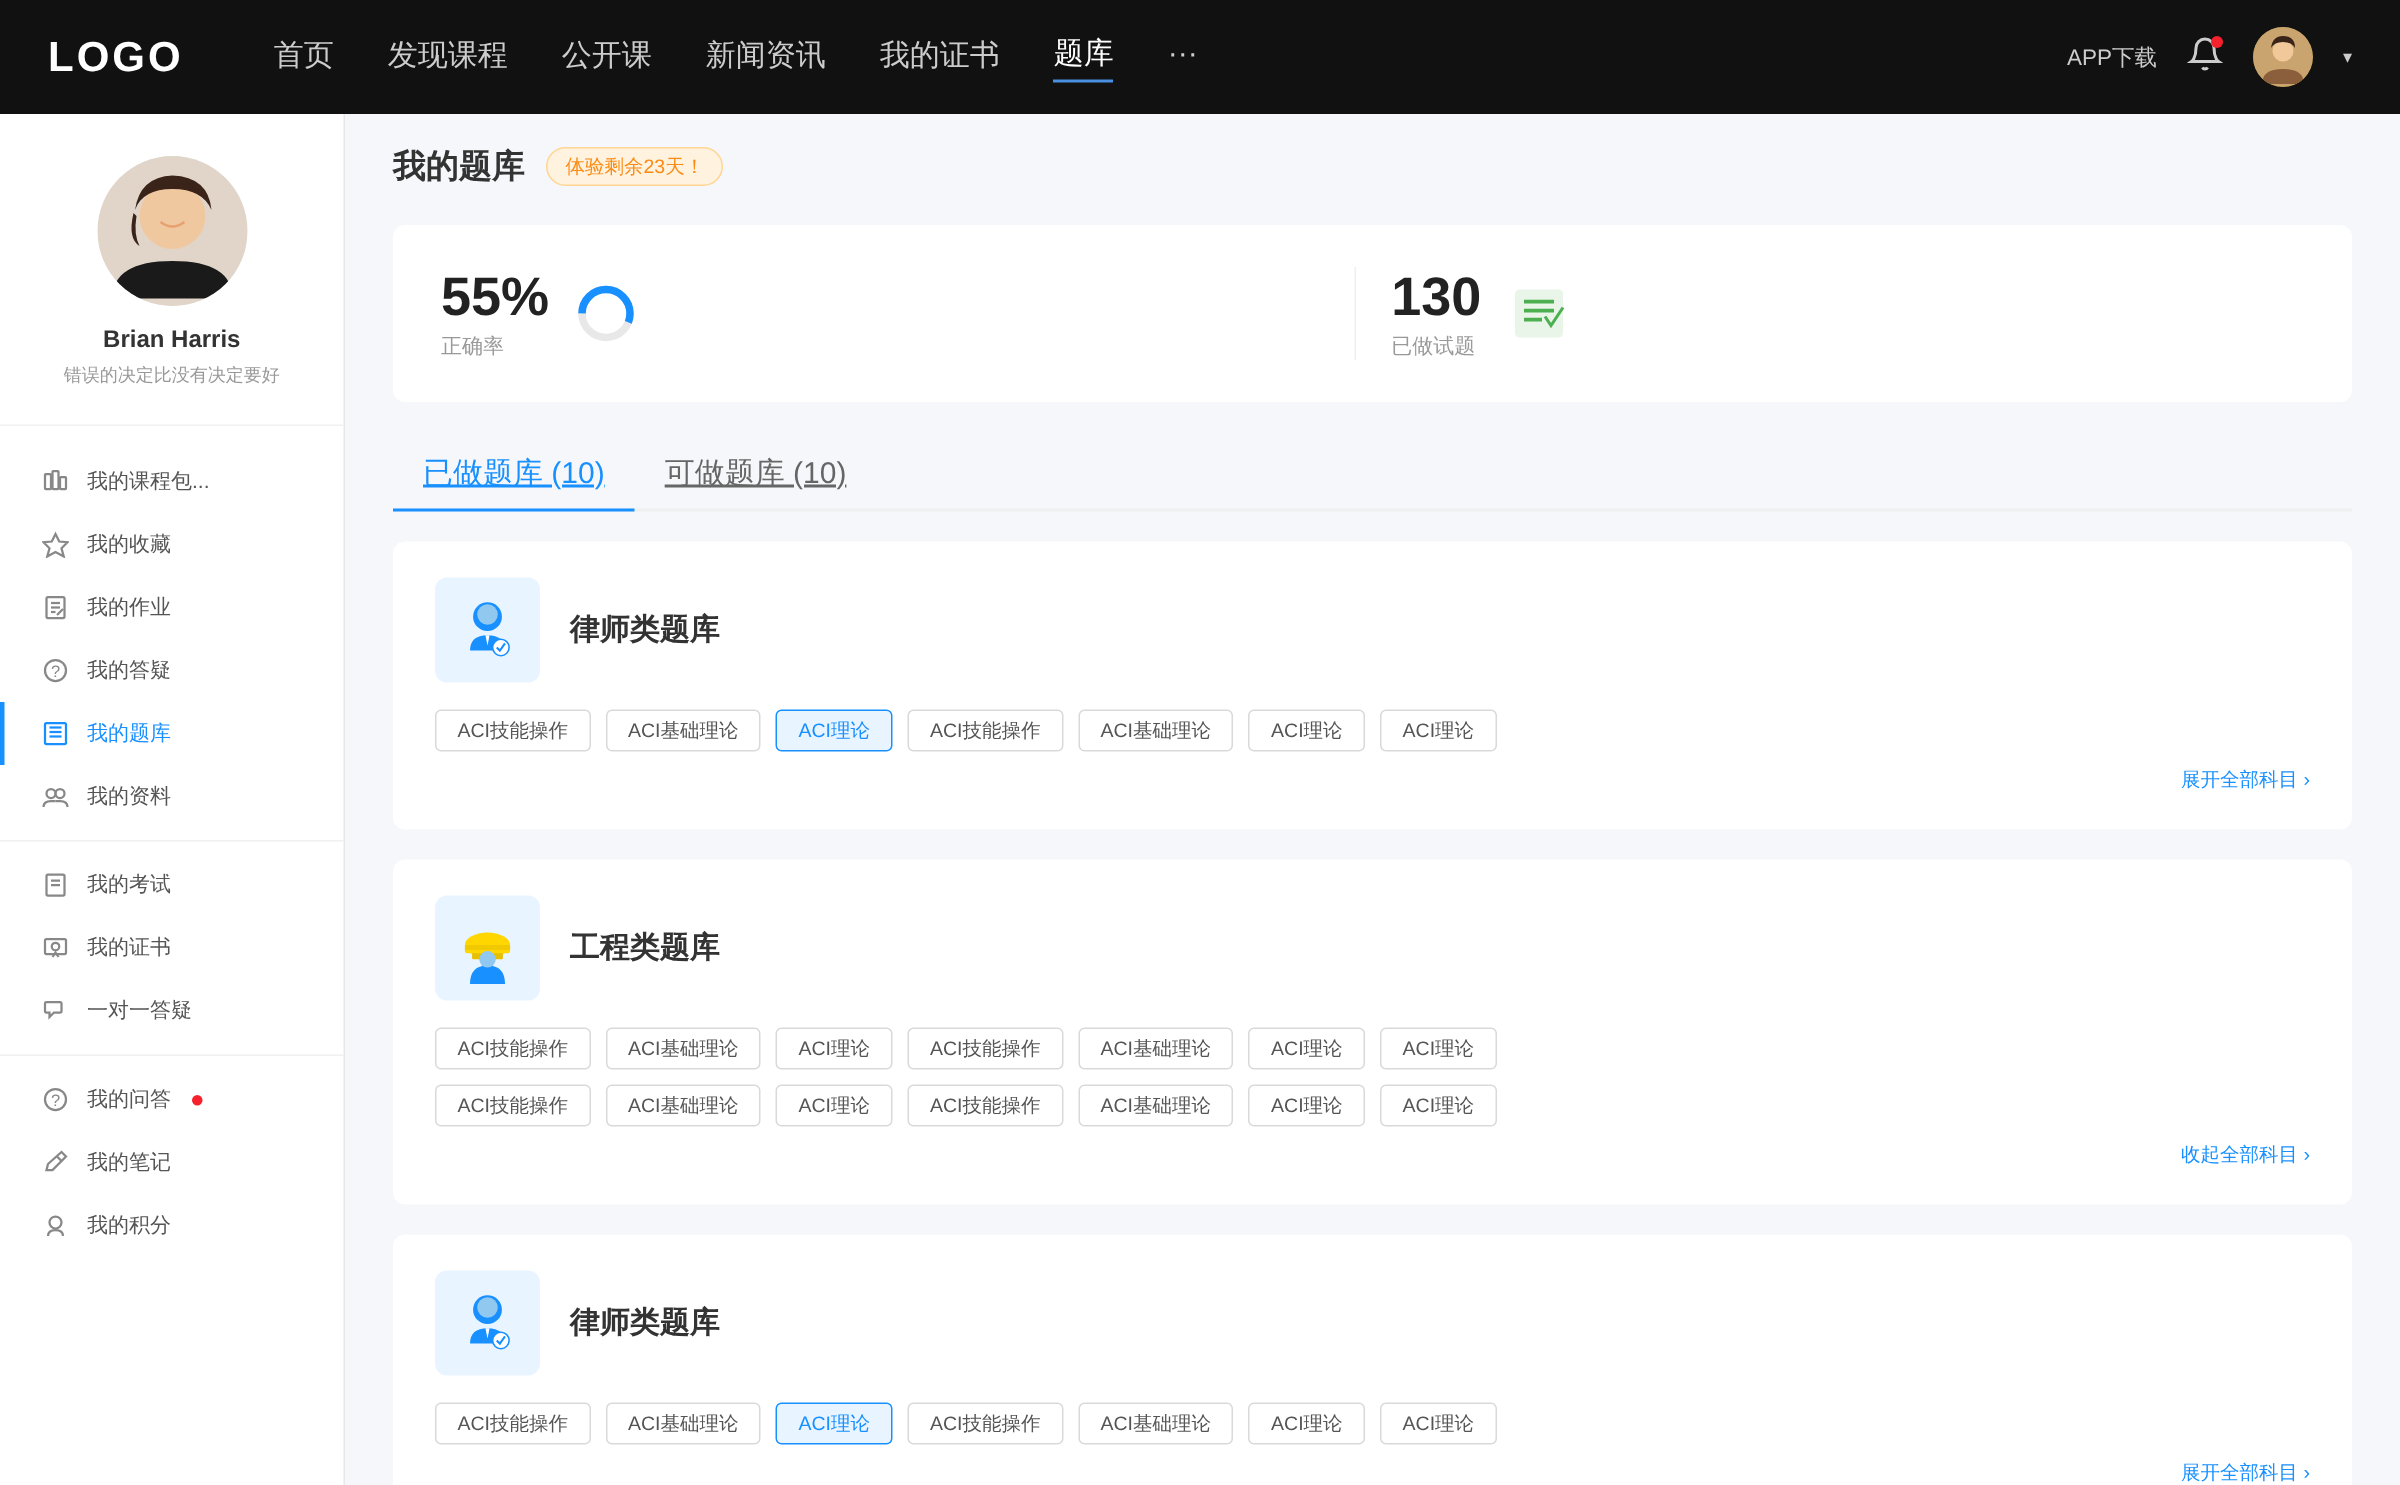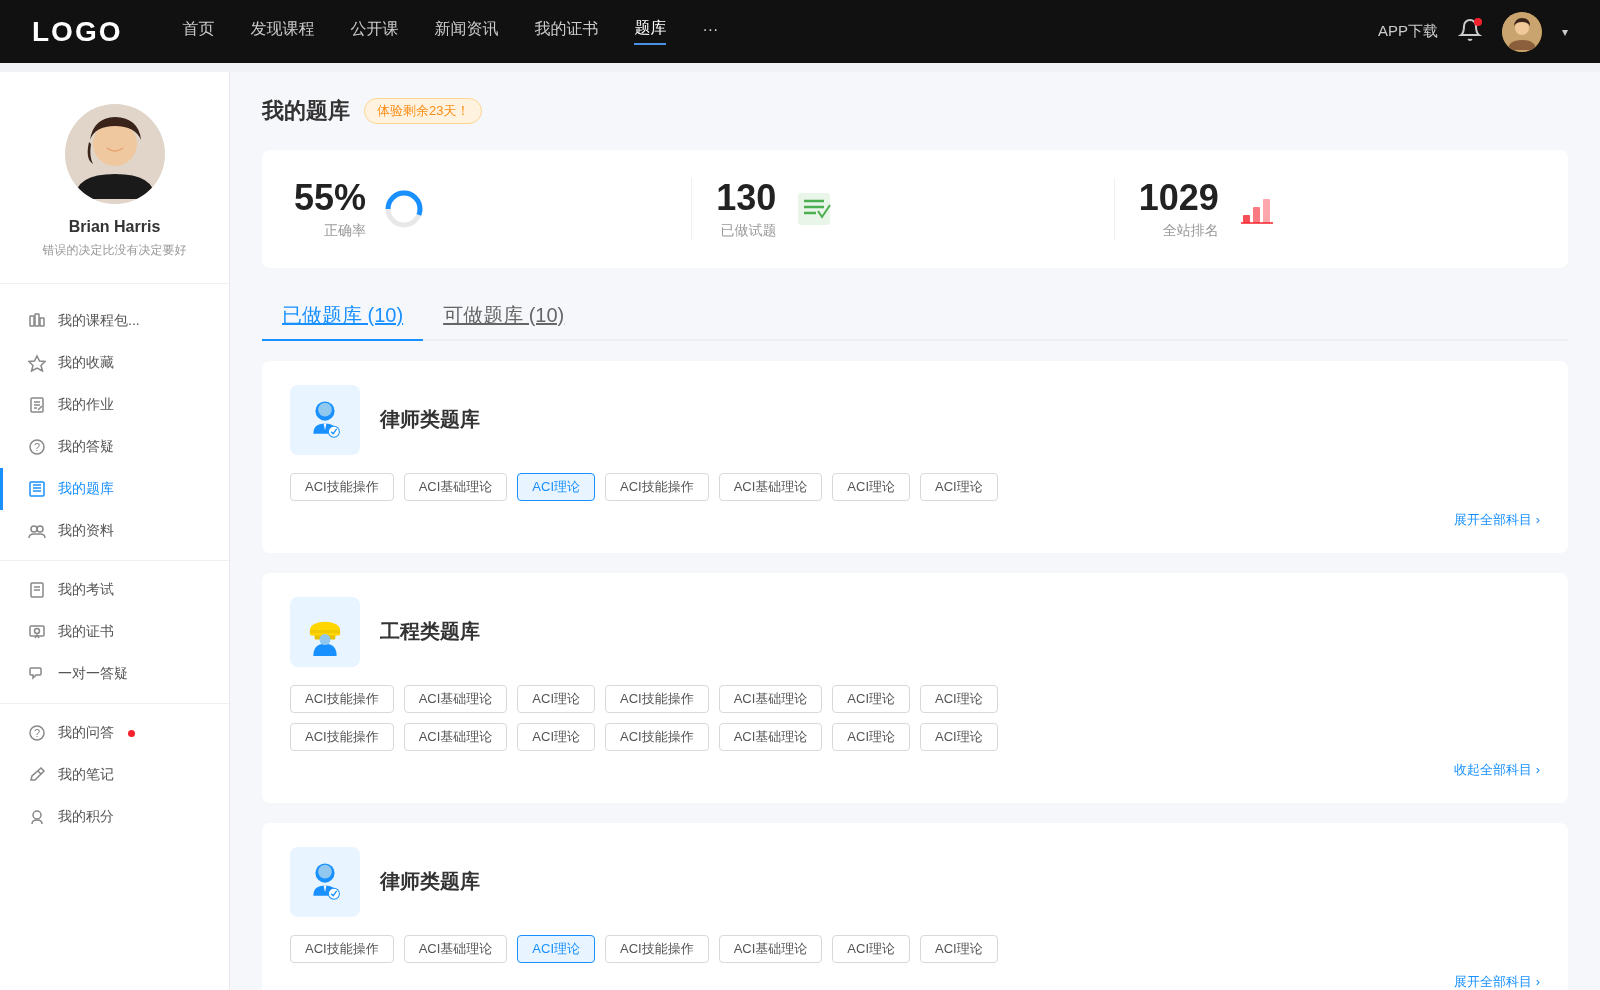--- a/index.html
+++ b/index.html
@@ -1,21 +1,21 @@
 <!DOCTYPE html>
 <html><head>
   <meta charset="utf-8">
   <style>
     * { box-sizing: border-box; margin: 0; padding: 0; }
     body { font-family: -apple-system, BlinkMacSystemFont, 'PingFang SC', 'Microsoft YaHei', sans-serif; background: #f0f2f5; min-height: 990px; }
 
     
     .navbar {
       background: #111;
-      height: 63px;
+      height: 76px;
       display: flex;
       align-items: center;
       padding: 0 32px;
       position: fixed;
       top: 0; left: 0; right: 0;
       z-index: 100;
     }
     .nav-logo {
       color: #fff;
       font-size: 28px;
@@ -25,21 +25,21 @@
       min-width: 80px;
     }
     .nav-links {
       display: flex;
       align-items: center;
       gap: 36px;
       flex: 1;
     }
     .nav-link {
       color: #ccc;
-      font-size: 16px;
+      font-size: 20px;
       cursor: pointer;
       text-decoration: none;
       padding-bottom: 4px;
     }
     .nav-link.active {
       color: #fff;
       border-bottom: 2px solid #4a90e2;
     }
     .nav-right {
       display: flex;
@@ -209,21 +209,20 @@
     }
 
     
     .stats-card {
       background: #fff;
       border-radius: 8px;
       padding: 28px 32px;
       display: flex;
       gap: 0;
       margin-bottom: 24px;
-      text-align: right;
     }
     .stat-item {
       flex: 1;
       display: flex;
       align-items: center;
       gap: 16px;
       padding: 0 24px;
       border-right: 1px solid #f0f0f0;
     }
     .stat-item:first-child { padding-left: 0; }
@@ -571,34 +570,20 @@
             <rect x="2" y="2" width="32" height="32" rx="3" fill="#e8f5e8"></rect>
             <line x1="8" y1="10" x2="28" y2="10" stroke="#4caf50" stroke-width="2.5"></line>
             <line x1="8" y1="16" x2="28" y2="16" stroke="#4caf50" stroke-width="2.5"></line>
             <line x1="8" y1="22" x2="20" y2="22" stroke="#4caf50" stroke-width="2.5"></line>
             <polyline points="22,20 26,26 34,14" stroke="#4caf50" stroke-width="2" fill="none"></polyline>
           </svg>
         </div>
       </div>
 
 
-      <div class="stat-item">
-        <div class="stat-numbers">
-          <span class="stat-value">1029</span>
-          <span class="stat-label">全站排名</span>
-        </div>
-        <div class="stat-icon">
-          <svg width="36" height="36" viewBox="0 0 36 36">
-            <rect x="4" y="24" width="7" height="8" rx="1" fill="#f5222d" opacity="0.8"></rect>
-            <rect x="14" y="16" width="7" height="16" rx="1" fill="#f5222d" opacity="0.6"></rect>
-            <rect x="24" y="8" width="7" height="24" rx="1" fill="#f5222d" opacity="0.4"></rect>
-            <line x1="2" y1="32" x2="34" y2="32" stroke="#f5222d" stroke-width="1.5"></line>
-          </svg>
-        </div>
-      </div>
     </div>
 
     <div class="tabs-row">
       <div class="tab-item active">已做题库 (10)</div>
       <div class="tab-item">可做题库 (10)</div>
     </div>
 
     <div class="bank-card">
       <div class="bank-card-header">
         <div class="bank-icon">

